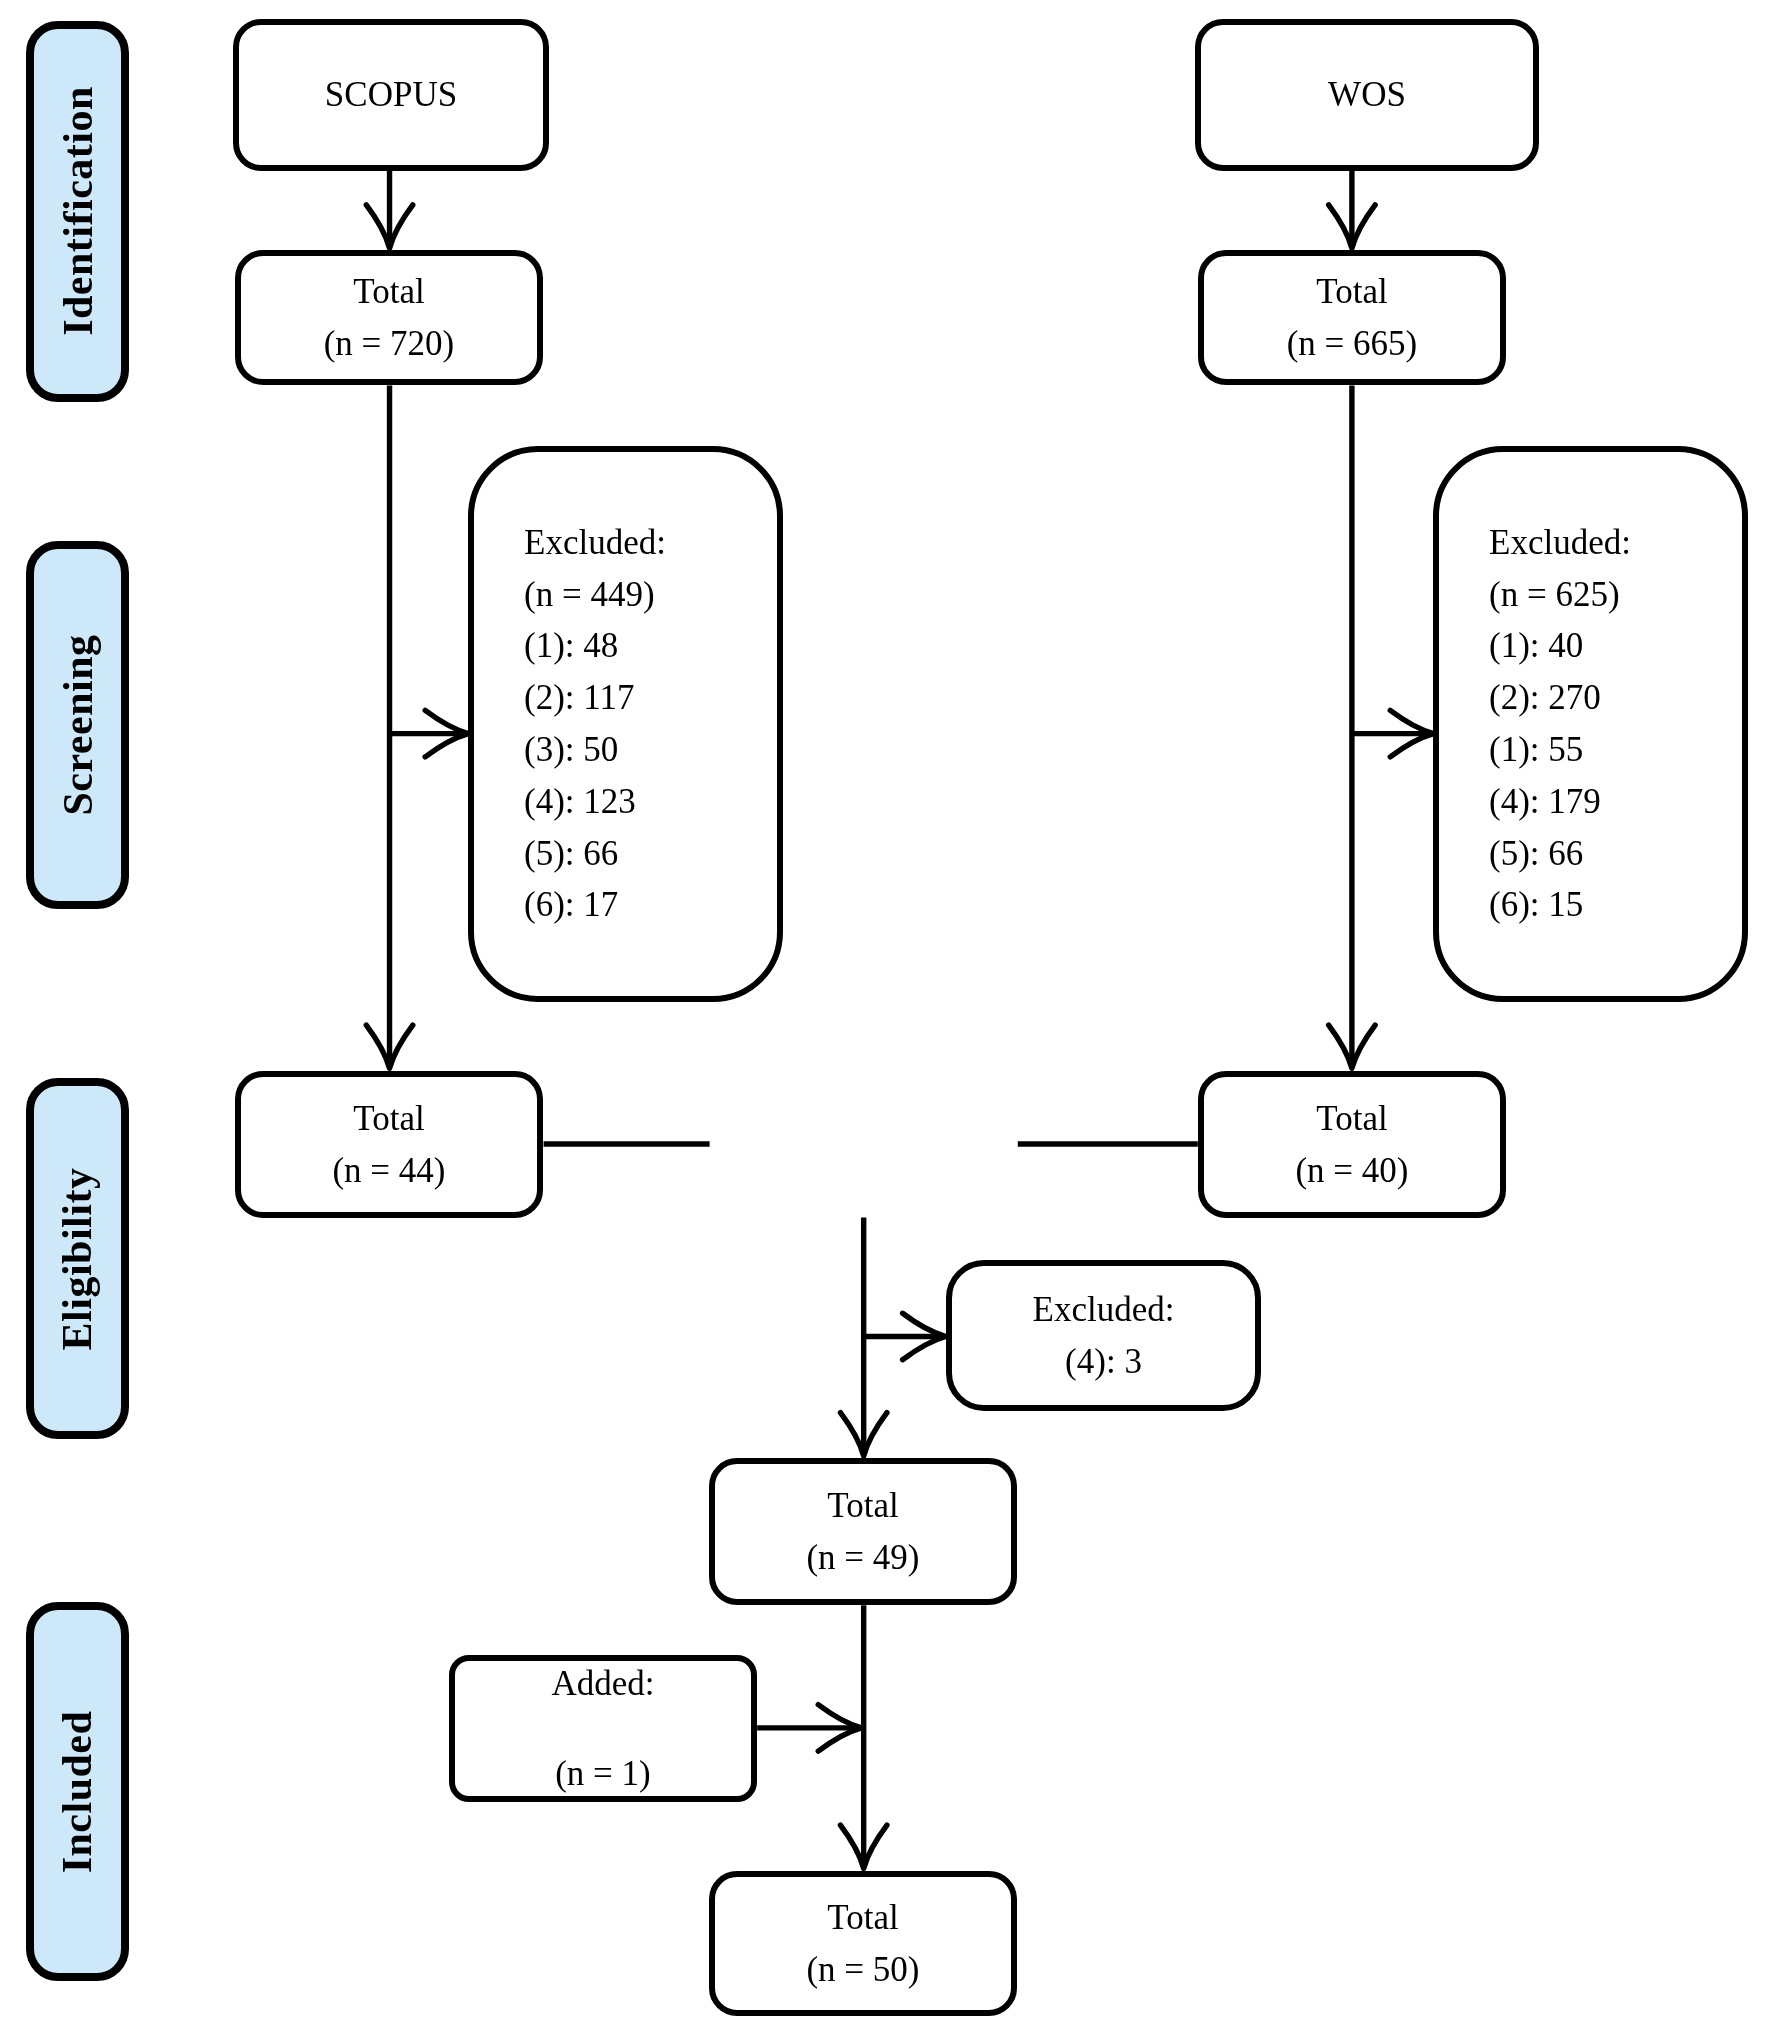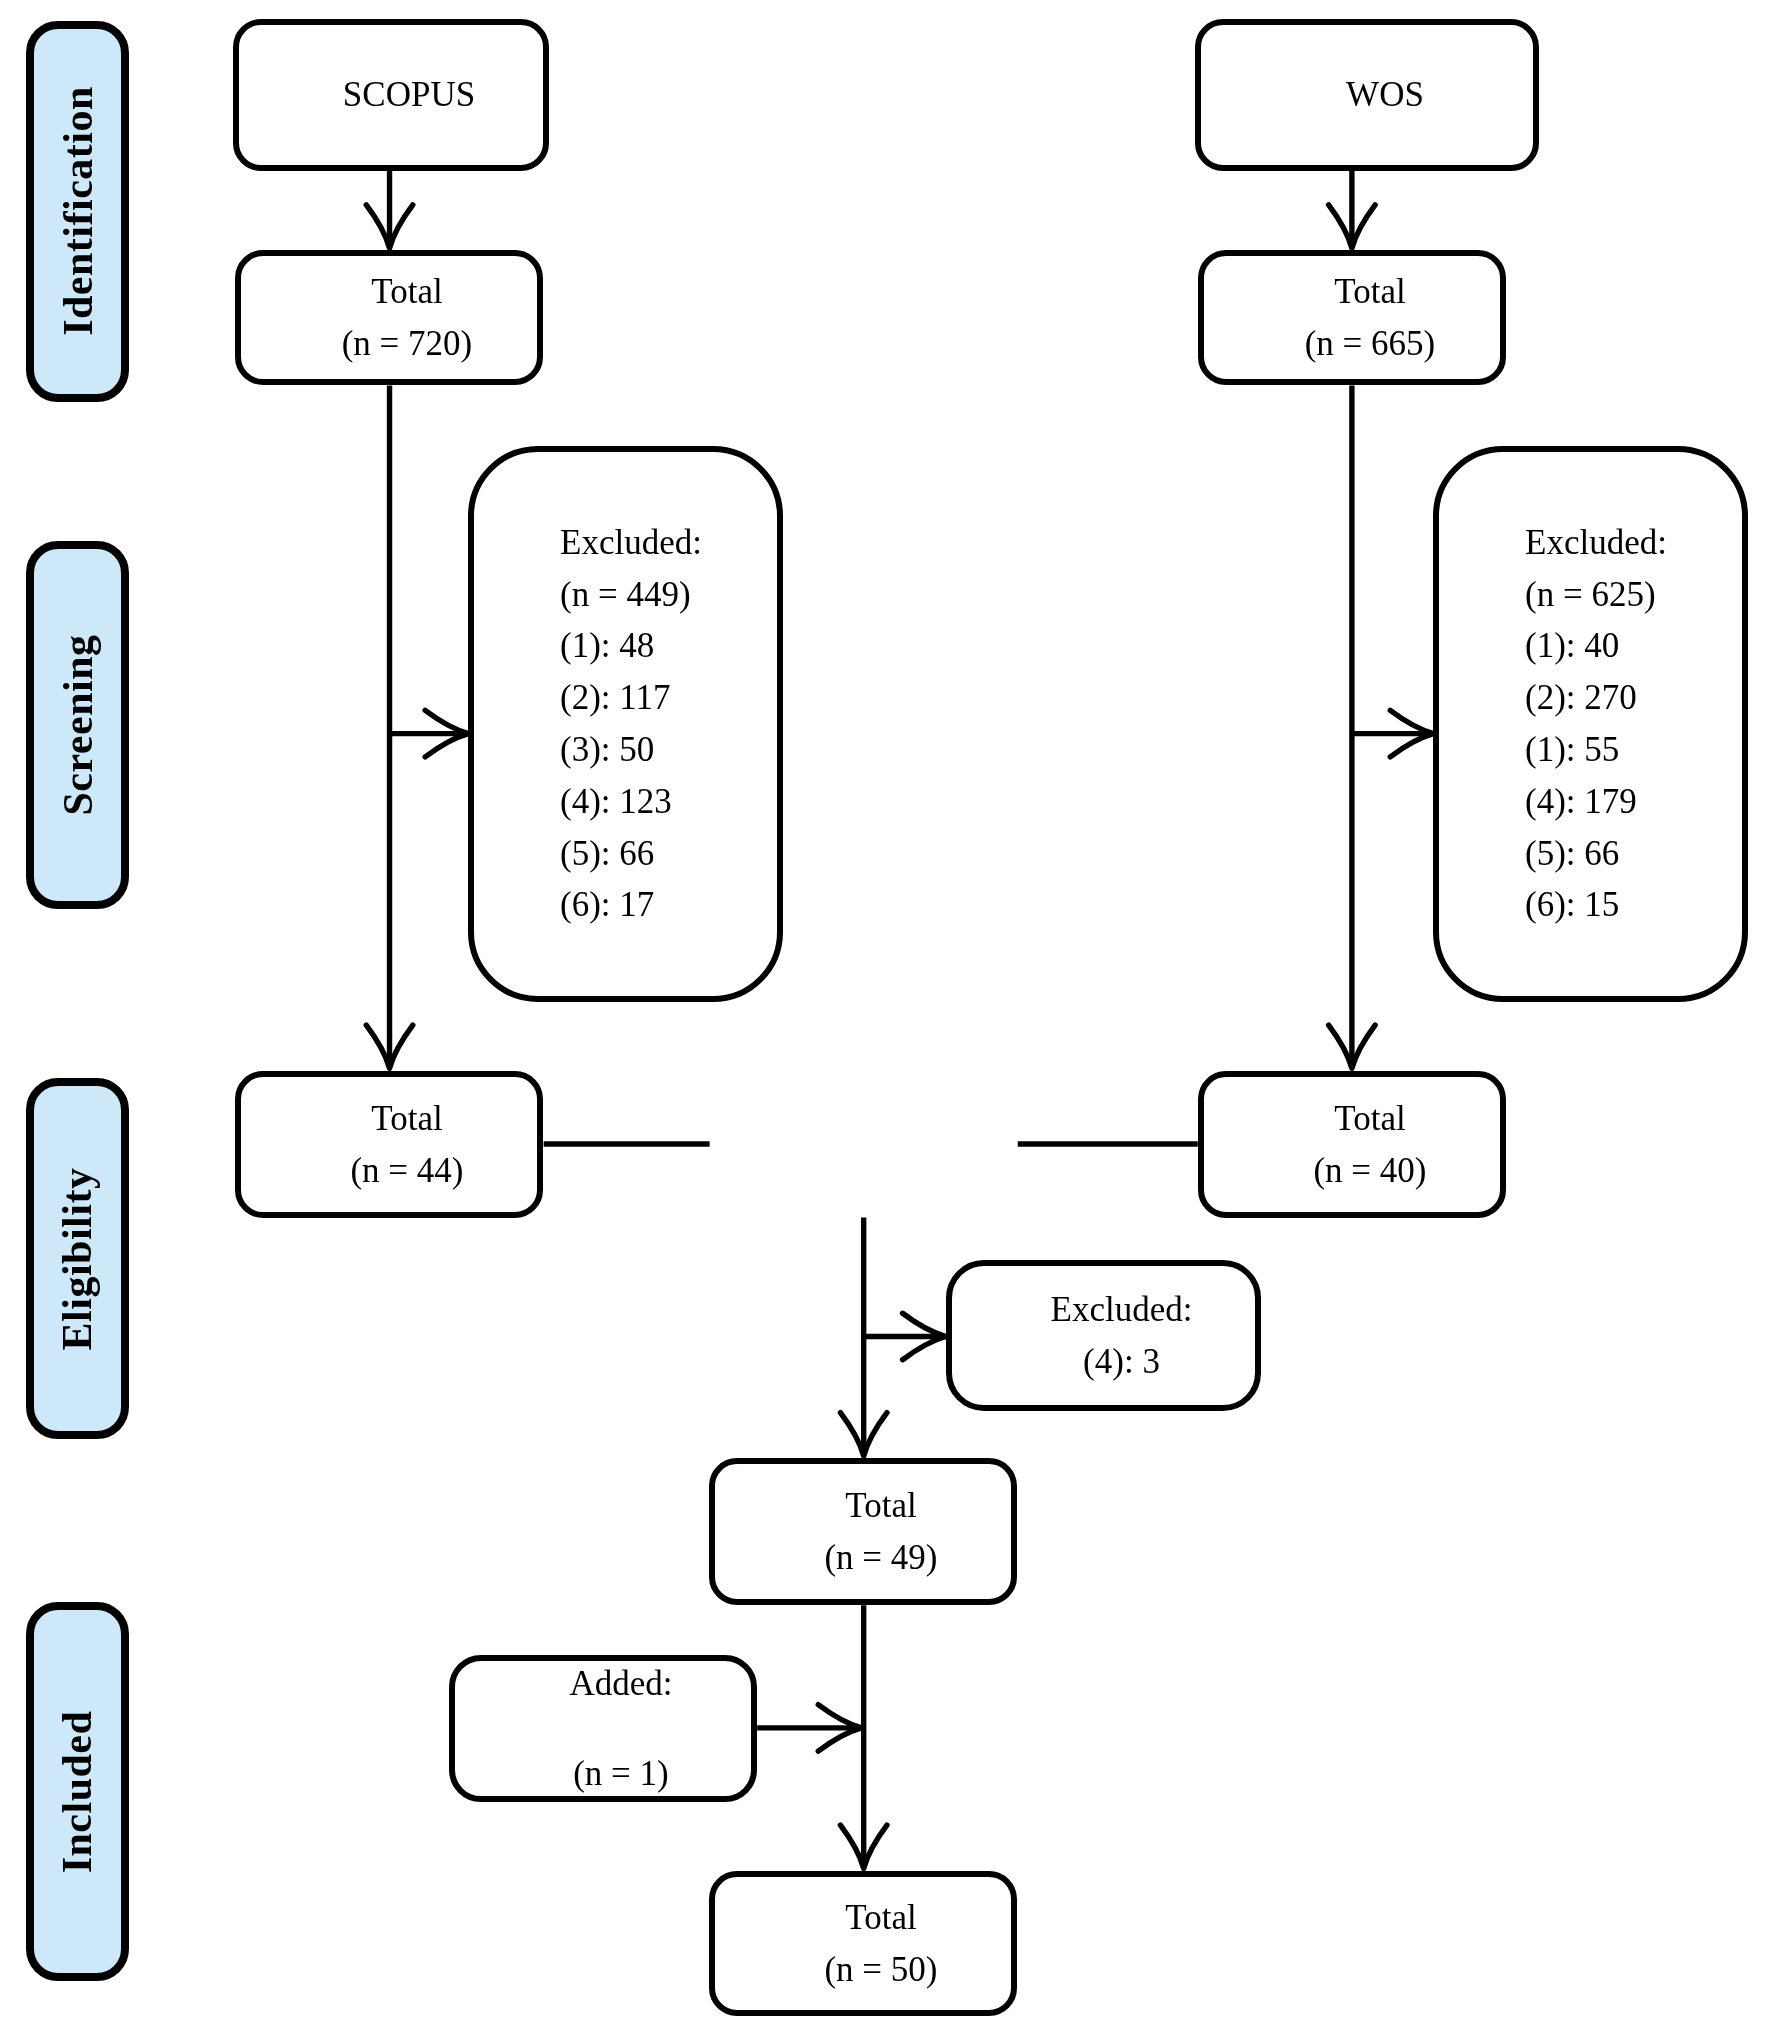--- a/index.html
+++ b/index.html
@@ -53,21 +53,21 @@
     font-size: 35px;
     line-height: 1.48;
     text-align: center;
   }
   .node--biground { border-radius: 70px; }
   .node--list {
     align-items: flex-start;
     text-align: left;
     padding-left: 50px;
   }
-  .tline { white-space: nowrap; margin-left: 36px; }
+  .tline { white-space: nowrap; }
 </style>
 </head>
 <body>
 
 <div class="canvas">
 
   <svg class="connectors" viewBox="0 0 3308 3764">
 
     <g>
       <path d="M720,316 L720,455"></path>
@@ -190,21 +190,21 @@
   <div class="node" style="left:946px; top:1260px; width:315px; height:151px; border-radius:38px;">
     <div class="tline">Excluded:</div>
     <div class="tline">(4): 3</div>
   </div>
 
   <div class="node" style="left:709px; top:1458px; width:308px; height:147px;">
     <div class="tline">Total</div>
     <div class="tline">(n = 49)</div>
   </div>
 
-  <div class="node" style="left:449px; top:1655px; width:308px; height:147px; border-radius:32px;gap:38px;">
+  <div class="node" style="left:449px; top:1655px; width:308px; height:147px; border-radius:20px;gap:38px;">
     <div class="tline">Added:</div>
     <div class="tline">(n = 1)</div>
   </div>
 
   <div class="node" style="left:709px; top:1871px; width:308px; height:145px;">
     <div class="tline">Total</div>
     <div class="tline">(n = 50)</div>
   </div>
 
 </div>

